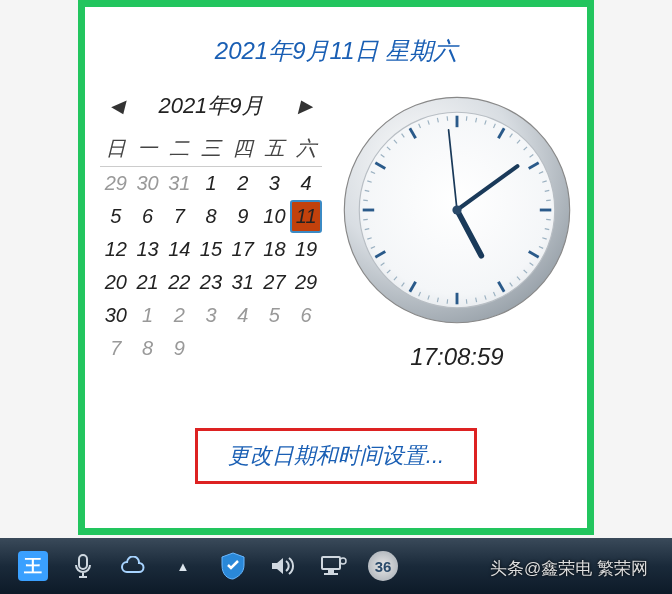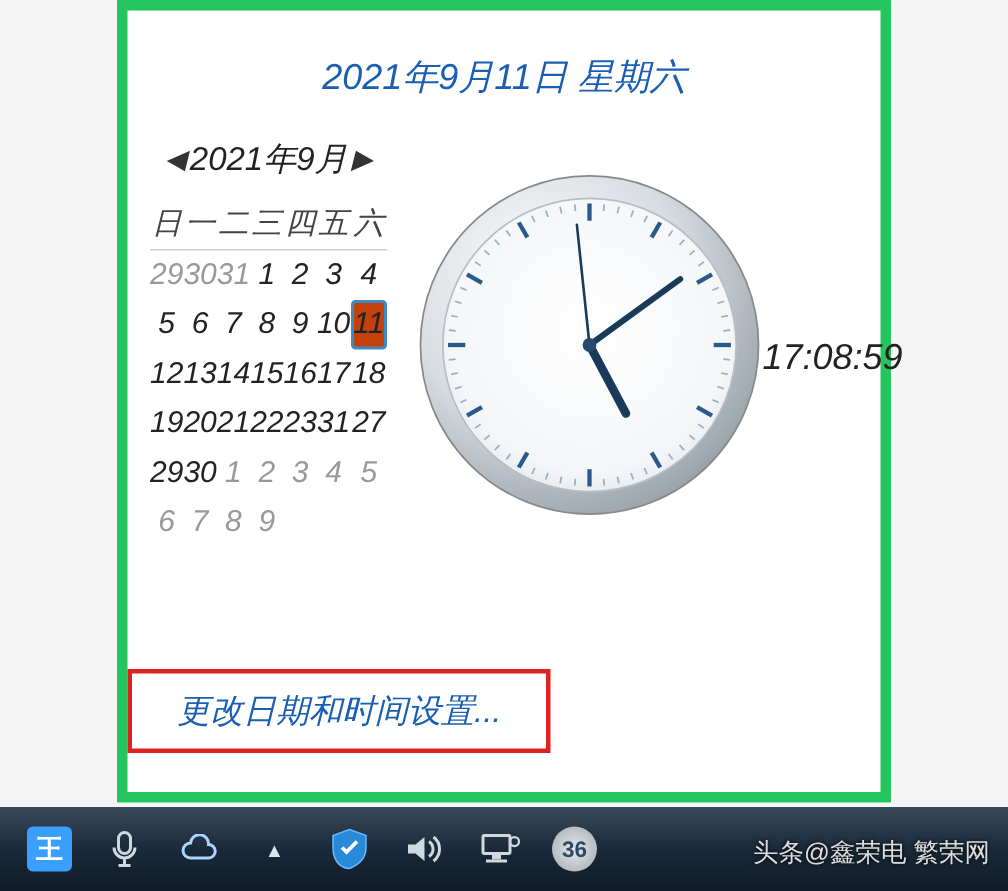--- a/index.html
+++ b/index.html
@@ -9,32 +9,32 @@
     .content { display: flex; padding: 0 15px; gap: 20px; }
     .calendar { width: 345px; }
     .cal-nav { display: flex; align-items: center; justify-content: space-between; padding: 6px 10px; font-size: 22px; }
     .cal-nav-arrow { cursor: pointer; user-select: none; color: #333; font-size: 18px; }
     .cal-month { color: #222; }
     .cal-grid { display: grid; grid-template-columns: repeat(7, 1fr); text-align: center; }
     .cal-head { font-size: 20px; color: #444; padding: 8px 0 4px; border-bottom: 1px solid #ccc; }
     .cal-day { font-size: 20px; padding: 5px 0; cursor: pointer; color: #222; }
     .cal-day.other { color: #999; }
     .cal-day.selected { border: 2px solid #3b8ac4; background: #c2410c; border-radius: 3px; padding: 3px 0; }
-    .clock-pane { flex: 1; display: flex; flex-direction: row; align-items: center; padding-top: 10px; }
+    .clock-pane { flex: 1; display: flex; flex-direction: column; align-items: center; padding-top: 10px; }
     .clock-wrap { width: 230px; height: 230px; position: relative; }
     .clock-face { width: 100%; height: 100%; }
     .digital-time { font-size: 24px; color: #222; margin-top: 18px; }
-    .settings-bar { position: absolute; bottom: 26px; left: 0; right: 0; text-align: left; }
+    .settings-bar { position: absolute; bottom: 44px; left: 0; right: 0; text-align: center; }
     .settings-box { display: inline-block; border: 3px solid #dd2222; padding: 10px 30px; }
     .settings-link { color: #1a5fb4; font-size: 22px; cursor: pointer; }
     .taskbar { position: absolute; bottom: 0; left: 0; right: 0; height: 56px; background: linear-gradient(180deg, #3a4a5a 0%, #1a2a3a 50%, #0d1a28 100%); display: flex; align-items: center; padding: 0 8px; color: #fff; }
     .task-icon { width: 42px; height: 42px; margin: 0 4px; display: flex; align-items: center; justify-content: center; }
     .spacer { flex: 1; }
     .tray-clock { text-align: center; font-size: 17px; line-height: 1.2; padding: 0 12px; color: #eee; }
-    .watermark { position: absolute; bottom: 14px; right: 12px; color: #ddd; font-size: 17px; text-shadow: 0 0 3px #000; z-index: 5; }
+    .watermark { position: absolute; bottom: 14px; right: 24px; color: #ddd; font-size: 17px; text-shadow: 0 0 3px #000; z-index: 5; }
     .wm-left { position: absolute; bottom: 60px; left: 8px; color: #bbb; font-size: 14px; opacity: .45; }
   </style>
 </head>
 <body>
 
 <div class="popup">
   <div class="date-header">2021年9月11日 星期六</div>
 
   <div class="content">
     <div class="calendar">
@@ -62,21 +62,20 @@
           <div class="cal-day">6</div>
           <div class="cal-day">7</div>
           <div class="cal-day">8</div>
           <div class="cal-day">9</div>
           <div class="cal-day">10</div>
           <div class="cal-day selected">11</div>
           <div class="cal-day">12</div>
           <div class="cal-day">13</div>
           <div class="cal-day">14</div>
           <div class="cal-day">15</div>
-          <div class="cal-day">16</div>
           <div class="cal-day">17</div>
           <div class="cal-day">18</div>
           <div class="cal-day">19</div>
           <div class="cal-day">20</div>
           <div class="cal-day">21</div>
           <div class="cal-day">22</div>
           <div class="cal-day">23</div>
           <div class="cal-day">31</div>
           <div class="cal-day">27</div>
           <div class="cal-day">29</div>

